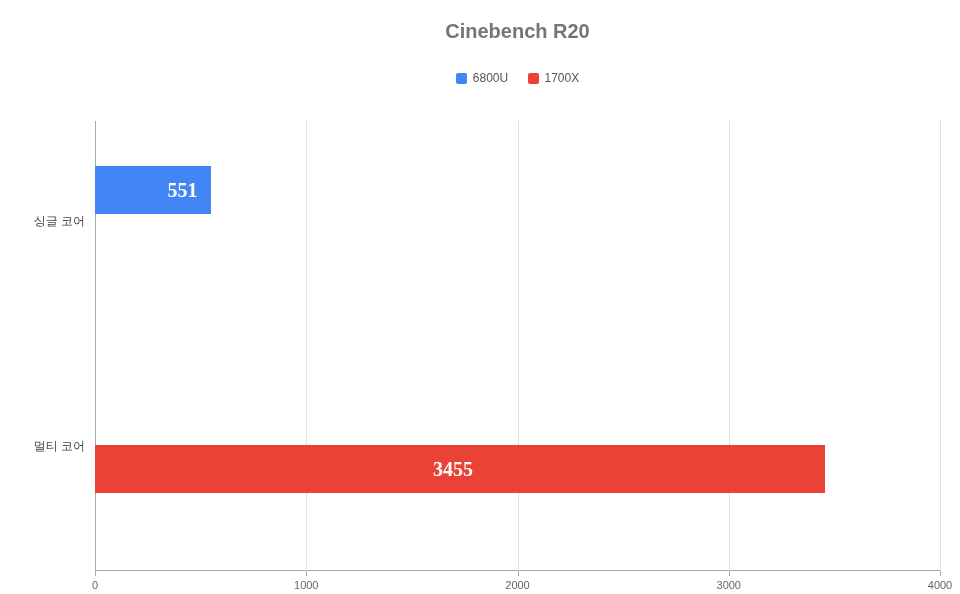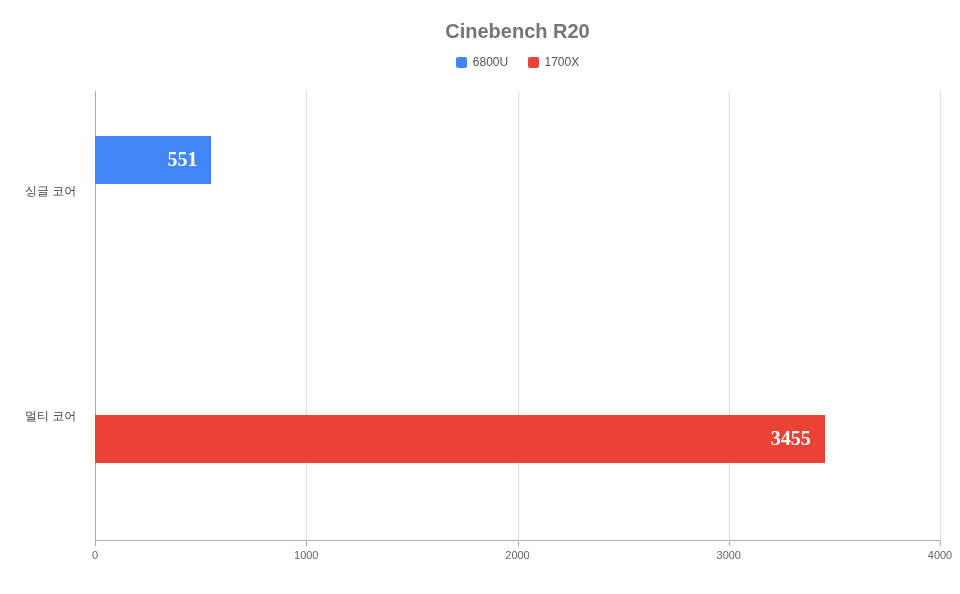--- a/index.html
+++ b/index.html
@@ -25,21 +25,21 @@
     }
     .legend {
       text-align: center;
       font-size: 12px;
       color: #555;
       margin-bottom: 20px;
     }
     .legend-item {
       display: inline-flex;
       align-items: center;
-      margin: 0 8px;
+      margin: 16px 8px;
     }
     .legend-swatch {
       width: 11px;
       height: 11px;
       border-radius: 2px;
       margin-right: 6px;
     }
     .plot-area {
       position: relative;
       height: 450px;
@@ -84,20 +84,21 @@
     }
     .category-group {
       position: absolute;
       left: 0;
       right: 0;
     }
     .category-label {
       position: absolute;
       left: -70px;
       width: 60px;
+      text-align: right;
       font-size: 12px;
       color: #444;
       top: 50%;
       transform: translateY(-50%);
     }
     .bar {
       position: absolute;
       left: 0;
       height: 48px;
       display: flex;
@@ -149,18 +150,18 @@
       <div class="x-tick-mark" style="left: 845px;"></div>
       <div class="x-tick-label" style="left: 845px;">4000</div>
       <div class="category-group" style="top: 45px; height: 110px;">
         <div class="category-label">싱글 코어</div>
         <div class="bar bar-blue" style="background: rgb(66, 133, 244); width: 116.399px; top: 0px;">
           <span class="bar-label">551</span>
         </div>
       </div>
       <div class="category-group" style="top: 270px; height: 110px;">
         <div class="category-label">멀티 코어</div>
-        <div class="bar bar-red" style="background: rgb(234, 67, 53); width: 729.869px; top: 54px;">
+        <div class="bar bar-red" style="background: rgb(234, 67, 53); width: 729.869px; top: 54px; justify-content: center;">
           <span class="bar-label">3455</span>
         </div>
       </div>
     </div>
 </div>
 
 </body></html>

